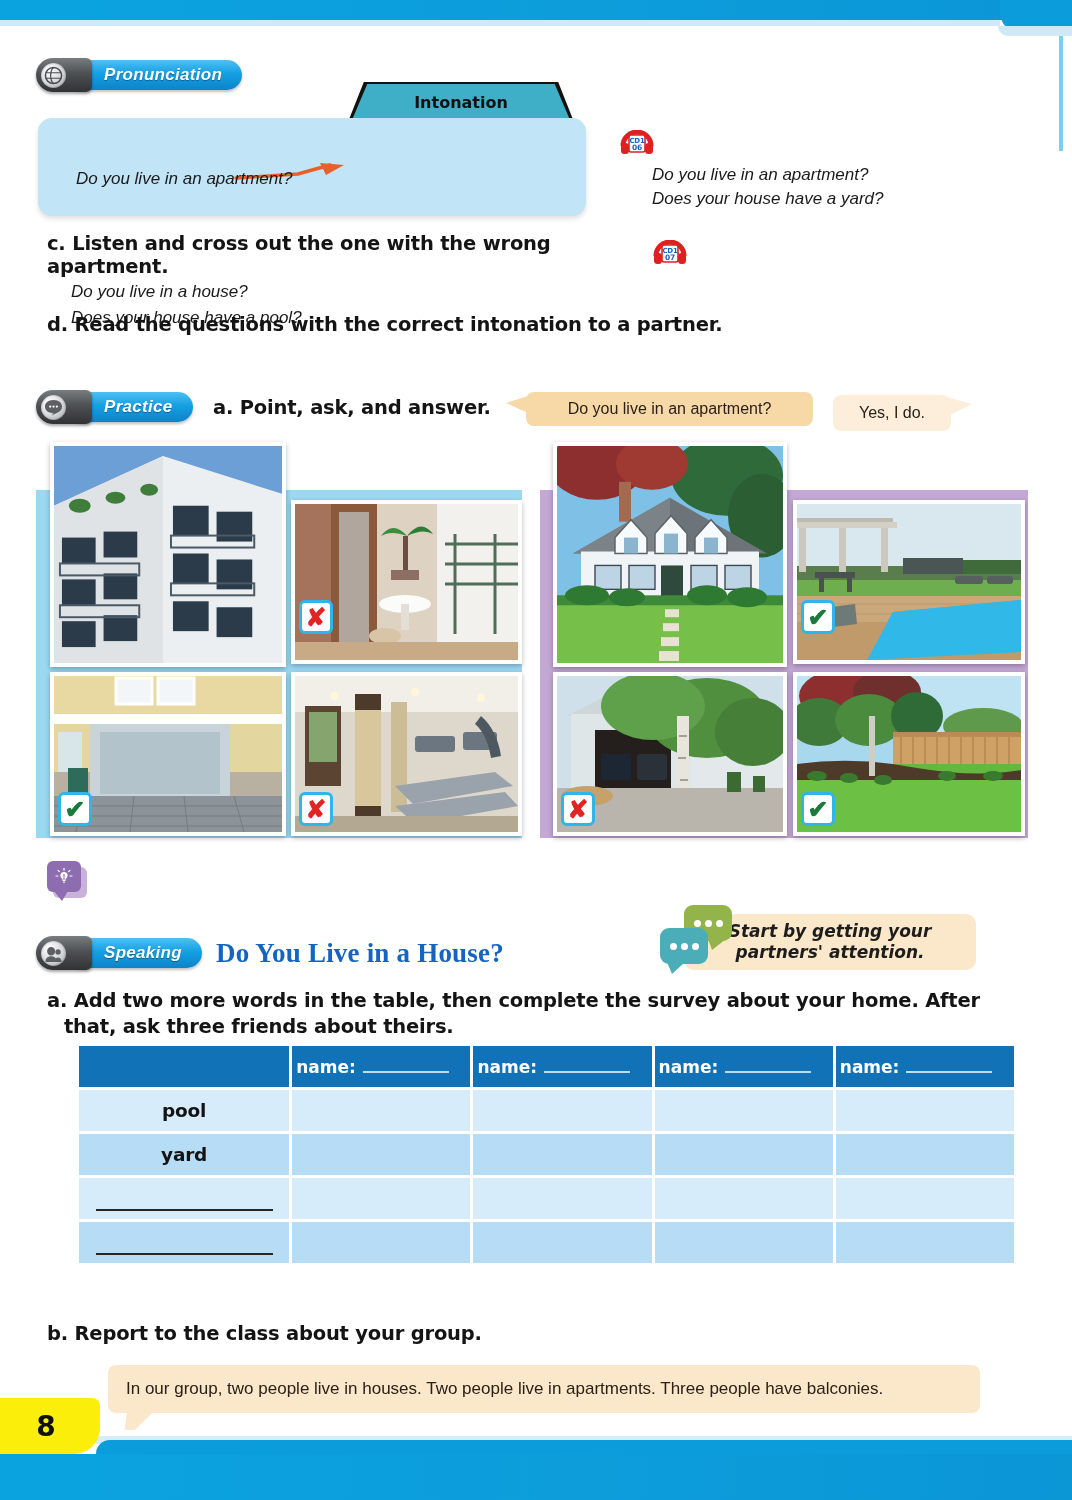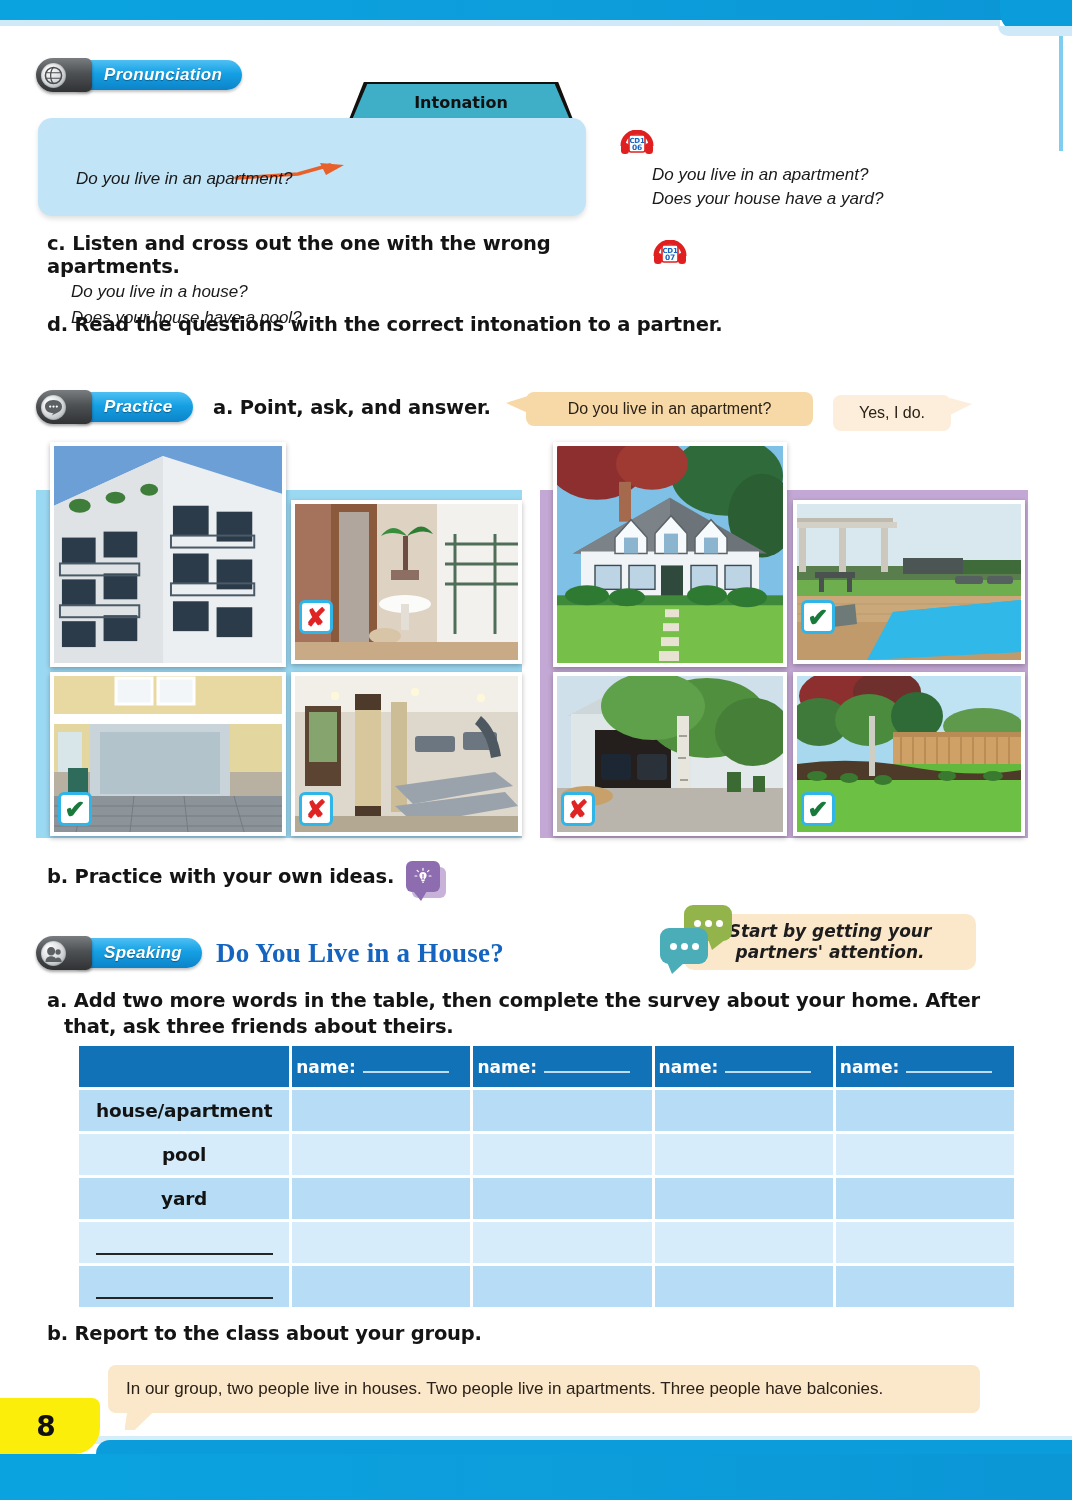--- a/index.html
+++ b/index.html
@@ -383,21 +383,21 @@
         <text x="17" y="20" font-size="7.5" font-family="DejaVu Sans" font-weight="bold" fill="#1565c0" text-anchor="middle">06</text>
       </svg>
     </span>
   </div>
   <div class="ex">Do you live in an apartment?</div>
   <div class="ex">Does your house have a yard?</div>
 </div>
 
 <div class="item-c">
   <div class="hd">
-    <span>c. Listen and cross out the one with the wrong apartments.</span>
+    <span>c. Listen and cross out the one with the wrong apartment.</span>
     <span class="cd-icon">
       <svg width="34" height="25" viewBox="0 0 34 25">
         <path d="M3 16 a14 14 0 0 1 28 0" fill="none" stroke="#e02020" stroke-width="5"></path>
         <rect x="1" y="13" width="8" height="11" rx="3.5" fill="#e02020"></rect>
         <rect x="25" y="13" width="8" height="11" rx="3.5" fill="#e02020"></rect>
         <rect x="9" y="5" width="16" height="17" rx="2" fill="#ffffff" stroke="#e02020" stroke-width="1.6"></rect>
         <text x="17" y="13" font-size="7" font-family="DejaVu Sans" font-weight="bold" fill="#1565c0" text-anchor="middle">CD1</text>
         <text x="17" y="20" font-size="7.5" font-family="DejaVu Sans" font-weight="bold" fill="#1565c0" text-anchor="middle">07</text>
       </svg>
     </span>
@@ -703,21 +703,20 @@
           <ellipse cx="150" cy="100" rx="9" ry="5"></ellipse>
         <ellipse cx="196" cy="100" rx="10" ry="5"></ellipse>
       </g>
       <rect x="72" y="40" width="6" height="60" fill="#cfcec4"></rect>
     </svg>
   </div>
   <div class="mark v" style="left:8px; bottom:10px;">✔</div>
 </div>
 
 <div class="prac-b">
-  <span>b. Practice with your own ideas.</span>
   <span style="position:relative;display:inline-block;">
     <span class="idea-shadow"></span>
     <span class="idea-bub">
       <svg width="20" height="20" viewBox="0 0 20 20">
         <path d="M10 5 a3.6 3.6 0 0 1 3.6 3.6 c0 1.9 -1.5 2.6 -1.7 3.9 h-3.8 c-.2 -1.3 -1.7 -2 -1.7 -3.9 A3.6 3.6 0 0 1 10 5 Z" fill="#ffffff"></path>
         <rect x="8.4" y="12.8" width="3.2" height="1.3" fill="#ffffff"></rect>
         <rect x="9" y="14.6" width="2" height="1.1" fill="#ffffff"></rect>
         <g stroke="#ffffff" stroke-width="1.2" stroke-linecap="round">
           <line x1="10" y1="1.4" x2="10" y2="3.3"></line>
           <line x1="4.1" y1="3.4" x2="5.4" y2="4.7"></line>
@@ -789,27 +788,20 @@
         </th>
         <th class="colN">
           <span class="nm">
               <span>name:</span>
               <i class="rule"></i>
             </span>
         </th>
       </tr>
     </thead>
     <tbody>
-      <tr class="row-a">
-        <td class="lbl col1">house/apartment</td>
-        <td></td>
-          <td></td>
-        <td></td>
-          <td></td>
-      </tr>
       <tr class="row-b">
         <td class="lbl col1">pool</td>
         <td></td>
           <td></td>
         <td></td>
           <td></td>
       </tr>
       <tr class="row-a">
         <td class="lbl col1">yard</td>
         <td></td>

